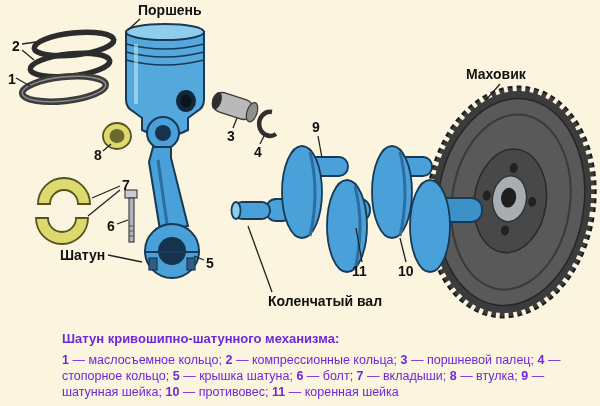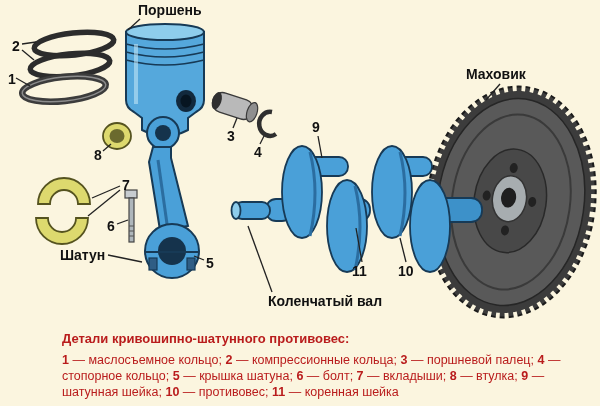--- a/index.html
+++ b/index.html
@@ -1,21 +1,21 @@
 <!DOCTYPE html>
 <html><head>
 <meta charset="utf-8">
 <style>
   html,body{margin:0;padding:0;}
   .page{
     position:relative;
     width:600px;height:406px;
     background:#fbf5df;
     font-family:"Liberation Sans",sans-serif;
-    color:#b91c1c;
+    color:#6d28d9;
     overflow:hidden;
   }
   svg{position:absolute;left:0;top:0;}
   svg text{font-family:"Liberation Sans",sans-serif;}
   .part-label{font-size:14px;font-weight:700;fill:#111;}
   .callout{font-size:14px;font-weight:700;fill:#111;}
   .callout-line{stroke:#222;stroke-width:1.3;fill:none;}
   .legend{
     position:absolute;left:62px;top:331px;width:505px;
     font-size:12.5px;line-height:1.3;
@@ -157,19 +157,19 @@
     <text class="callout" x="206" y="268">5</text>
     <text class="callout" x="107" y="231">6</text>
     <text class="callout" x="122" y="190">7</text>
     <text class="callout" x="94" y="160">8</text>
     <text class="callout" x="312" y="132">9</text>
     <text class="callout" x="398" y="276">10</text>
     <text class="callout" x="352" y="276">11</text>
   </svg>
 
   <div class="legend">
-    <div class="legend-title">Детали кривошипно-шатунного противовес:</div>
+    <div class="legend-title">Шатун кривошипно-шатунного механизма:</div>
     <div class="legend-body">
       <span><b>1</b><span> — маслосъемное кольцо; </span></span><span><b>2</b><span> — компрессионные кольца; </span></span><span><b>3</b><span> — поршневой палец; </span></span><span><b>4</b><span> — стопорное кольцо; </span></span><span><b>5</b><span> — крышка шатуна; </span></span><span><b>6</b><span> — болт; </span></span><span><b>7</b><span> — вкладыши; </span></span><span><b>8</b><span> — втулка; </span></span><span><b>9</b><span> — шатунная шейка; </span></span><span><b>10</b><span> — противовес; </span></span><span><b>11</b><span> — коренная шейка</span></span>
     </div>
   </div>
 
 </div>
 
 </body></html>

